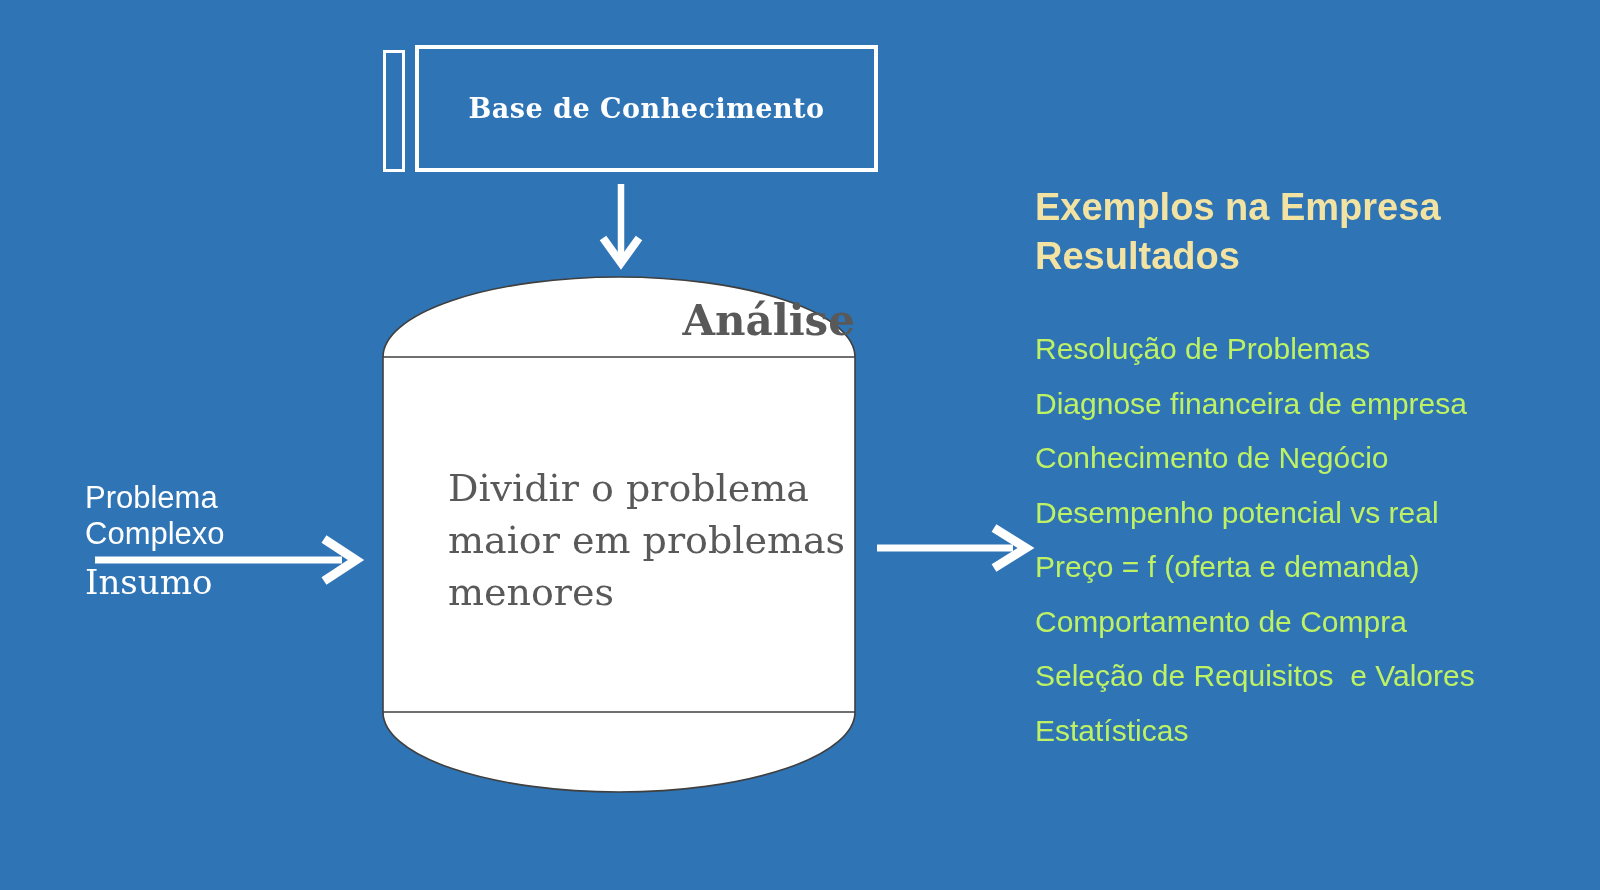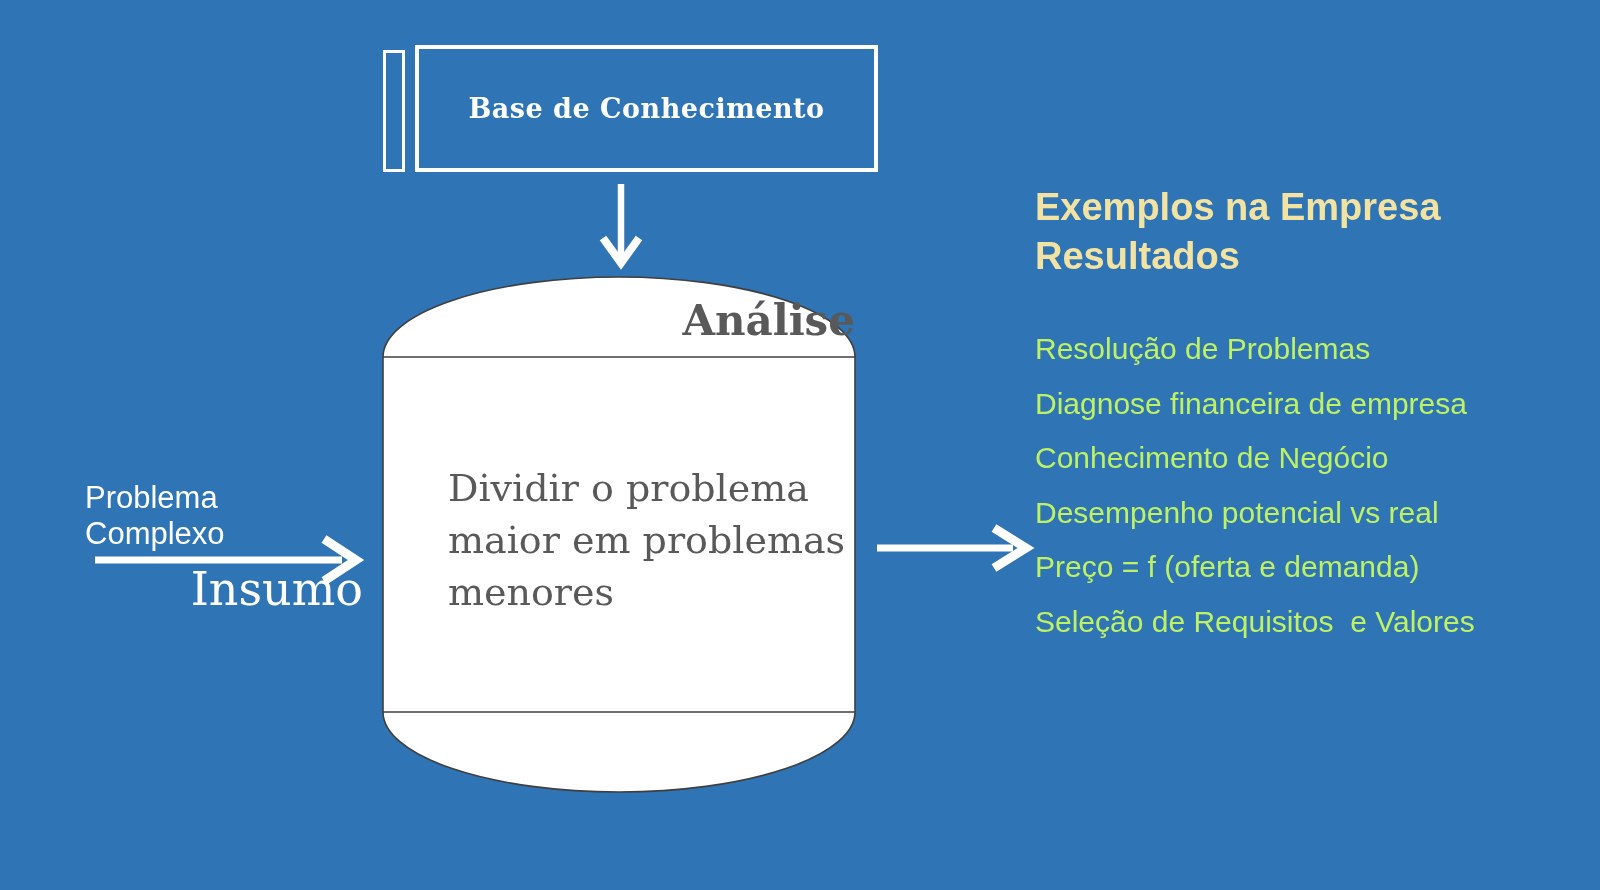--- a/index.html
+++ b/index.html
@@ -76,24 +76,24 @@
   .problema-label {
     left: 85px; top: 480px;
     width: 278px;
     text-align: left;
     color: #FFFFFF;
     font-size: 31px;
   }
   .insumo-label {
     left: 85px; top: 562px;
     width: 278px;
-    text-align: right;
+    text-align: left;
     color: #FFFFFF;
     font-family: "DejaVu Serif", serif;
-    font-size: 46px;
+    font-size: 34px;
   }
 
   
   .rp-heading {
     left: 1035px; top: 183px;
     width: 540px;
     color: #F2E3A2;
     font-family: Liberation Sans, sans-serif;
     font-weight: bold;
     font-size: 38px;
@@ -158,16 +158,18 @@
     <div>Exemplos na Empresa</div>
     <div>Resultados</div>
   </div>
 
   <div class="abs rp-list">
     <div class="rp-item">Resolução de Problemas</div>
     <div class="rp-item">Diagnose financeira de empresa</div>
     <div class="rp-item">Conhecimento de Negócio</div>
     <div class="rp-item">Desempenho potencial vs real</div>
     <div class="rp-item">Preço = f (oferta e demanda)</div>
+    <div class="rp-item">Comportamento de Compra</div>
     <div class="rp-item">Seleção de Requisitos  e Valores</div>
+    <div class="rp-item">Estatísticas</div>
   </div>
 
 </div>
 
 </body></html>

